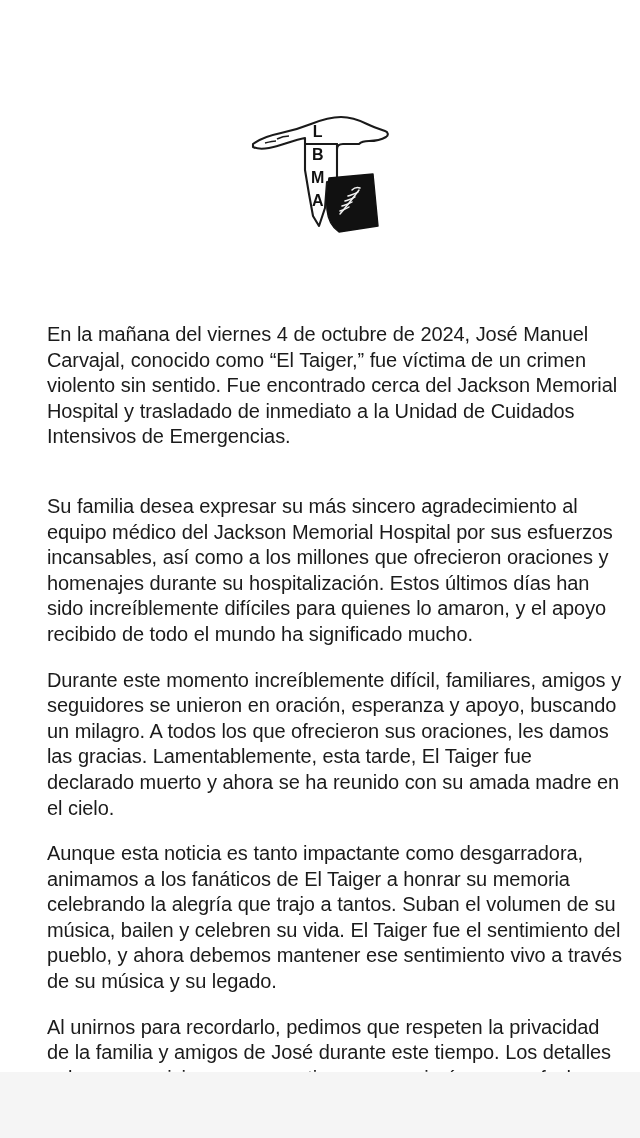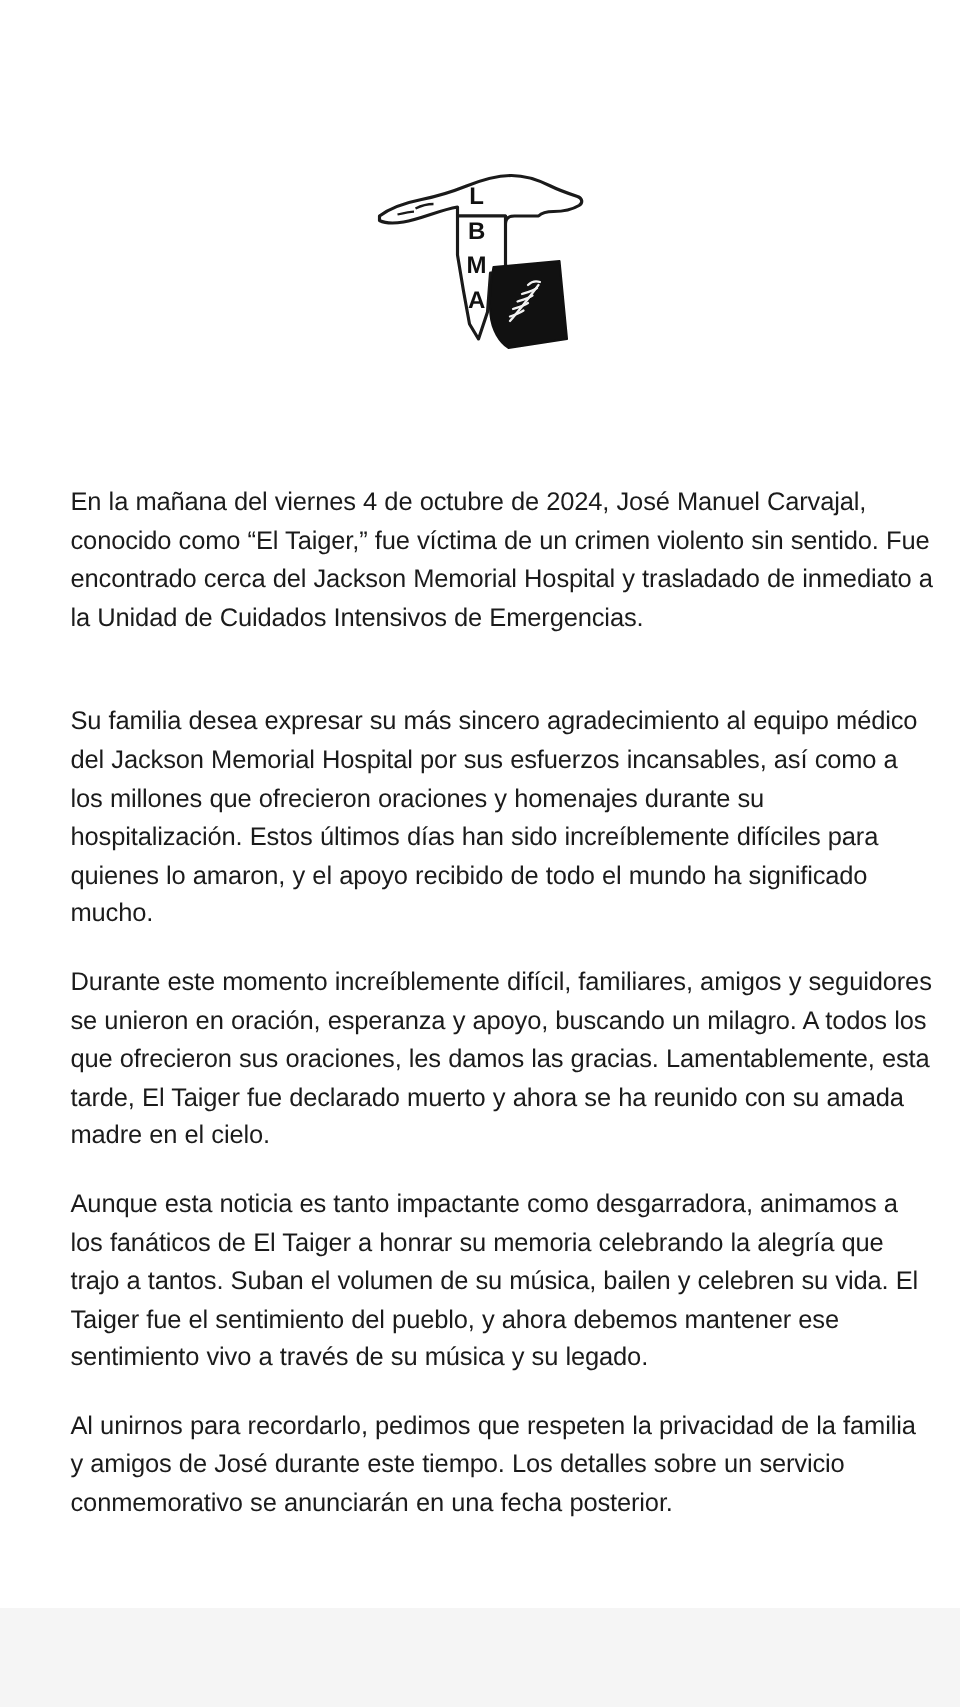--- a/index.html
+++ b/index.html
@@ -74,21 +74,21 @@
   
   .statement-body {
     position: absolute;
     left: 47px;
     top: 322px;
     width: 575px;
   }
   .statement-para {
     margin: 0 0 20px 0;
     font-family: "Liberation Sans", sans-serif;
-    font-size: 17px;
+    font-size: 20px;
     line-height: 25.6px;
     color: #1b1b1b;
     letter-spacing: -0.1px;
     word-spacing: 0.2px;
     text-align: left;
   }
   .statement-para.gap-large {
     margin-bottom: 44px;
   }
   .statement-para:last-child {

